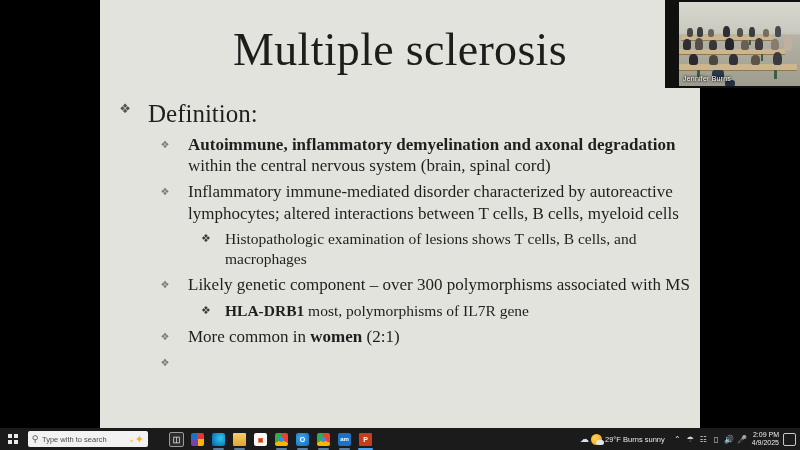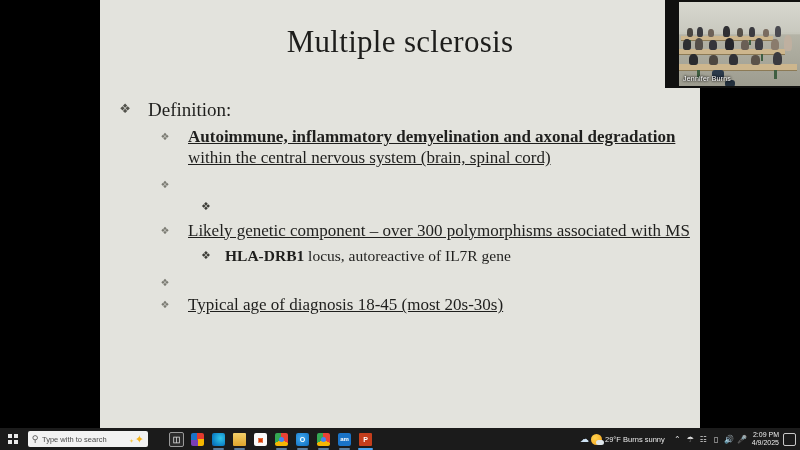--- a/index.html
+++ b/index.html
@@ -31,21 +31,21 @@
     overflow: hidden;
   }
 
   #slide-title {
     position: absolute;
     left: 0;
     top: 26px;
     width: 600px;
     text-align: center;
     font-family: "Liberation Serif", serif;
-    font-size: 31px;
+    font-size: 46px;
     line-height: 1.05;
     color: #1d1d1b;
     letter-spacing: 0.3px;
     font-weight: 400;
   }
 
   #body-list {
     position: absolute;
     left: 14px;
     top: 98px;
@@ -69,26 +69,26 @@
   }
 
   .bullet-text {
     flex: 1 1 auto;
     line-height: 1.26;
   }
 
   
   .lvl1 { margin-bottom: 4px; }
   .lvl1 .bullet-glyph { width: 22px; font-size: 13px; color: #53534c; padding-top: 3px; }
-  .lvl1 .bullet-text  { font-size: 19px; padding-left: 12px; }
+  .lvl1 .bullet-text  { font-size: 25px; padding-left: 12px; }
 
   
   .lvl2 { margin-bottom: 5px; padding-left: 42px; }
   .lvl2 .bullet-glyph { width: 18px; font-size: 10px; padding-top: 5px; }
-  .lvl2 .bullet-text  { font-size: 17px; padding-left: 14px; text-decoration: underline; }
+  .lvl2 .bullet-text  { font-size: 17px; padding-left: 14px; }
 
   
   .lvl3 { margin-bottom: 6px; padding-left: 84px; }
   .lvl3 .bullet-glyph { width: 16px; font-size: 11px; color: #3c3c36; padding-top: 3px; }
   .lvl3 .bullet-text  { font-size: 15.5px; padding-left: 11px; }
 
   .bold { font-weight: bold; }
 
   
   #webcam {
@@ -297,43 +297,45 @@
         <span class="bullet-text"><span>Definition:</span></span>
       </div>
 
       <div class="bullet-row lvl2">
         <span class="bullet-glyph">❖</span>
         <span class="bullet-text"><span class="bold">Autoimmune, inflammatory demyelination and axonal degradation</span><span> within the central nervous system (brain, spinal cord)</span></span>
       </div>
 
       <div class="bullet-row lvl2">
         <span class="bullet-glyph">❖</span>
+        <span class="bullet-text"><span>Inflammatory immune-mediated disorder characterized by autoreactive lymphocytes; altered interactions between T cells, B cells, myeloid cells</span></span>
       </div>
 
       <div class="bullet-row lvl3">
         <span class="bullet-glyph">❖</span>
+        <span class="bullet-text"><span>Histopathologic examination of lesions shows T cells, B cells, and macrophages</span></span>
       </div>
 
       <div class="bullet-row lvl2">
         <span class="bullet-glyph">❖</span>
         <span class="bullet-text"><span>Likely genetic component – over 300 polymorphisms associated with MS</span></span>
       </div>
 
       <div class="bullet-row lvl3">
         <span class="bullet-glyph">❖</span>
-        <span class="bullet-text"><span class="bold">HLA-DRB1</span><span> locus, autoreactive of IL7R gene</span></span>
+        <span class="bullet-text"><span class="bold">HLA-DRB1</span><span> most, polymorphisms of IL7R gene</span></span>
       </div>
 
       <div class="bullet-row lvl2">
         <span class="bullet-glyph">❖</span>
+        <span class="bullet-text"><span>More common in </span><span class="bold">women</span><span> (2:1)</span></span>
       </div>
 
       <div class="bullet-row lvl2">
         <span class="bullet-glyph">❖</span>
-        <span class="bullet-text"><span>Typical age of diagnosis 18-45 (most 20s-30s)</span></span>
       </div>
 
     </div>
   </div>
 
   <div id="webcam">
     <div id="webcam-video">
       <div id="wall"></div>
 
       <div class="desk" style="left:2px; top:34px; width:92px; height:4px;"></div>

